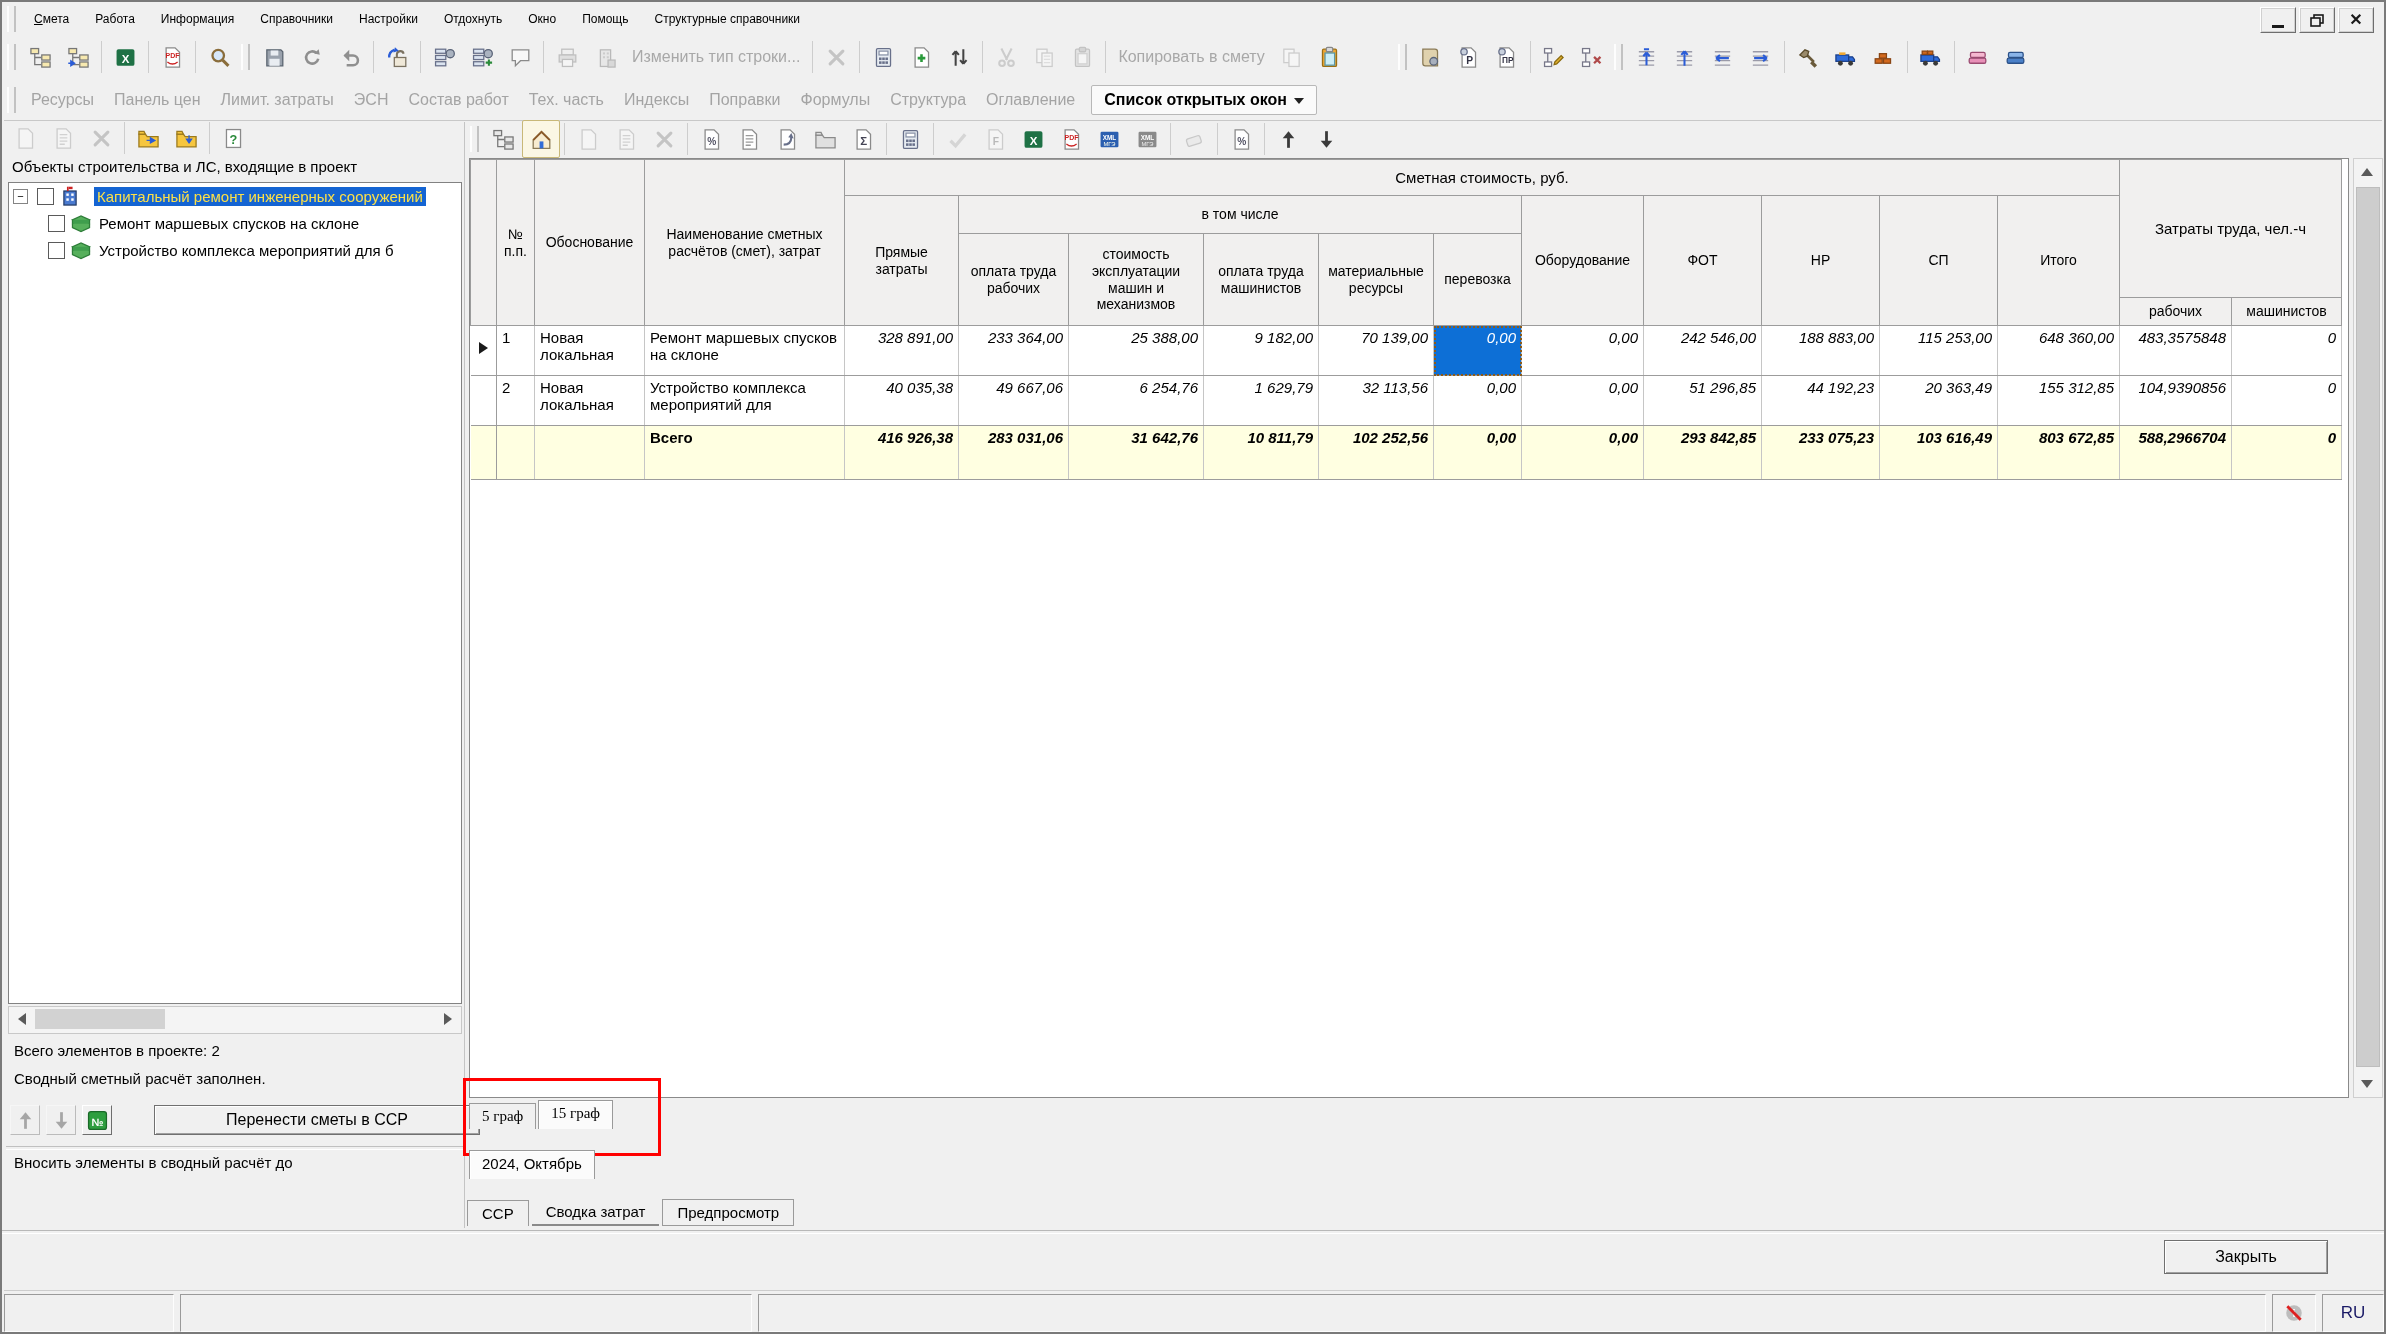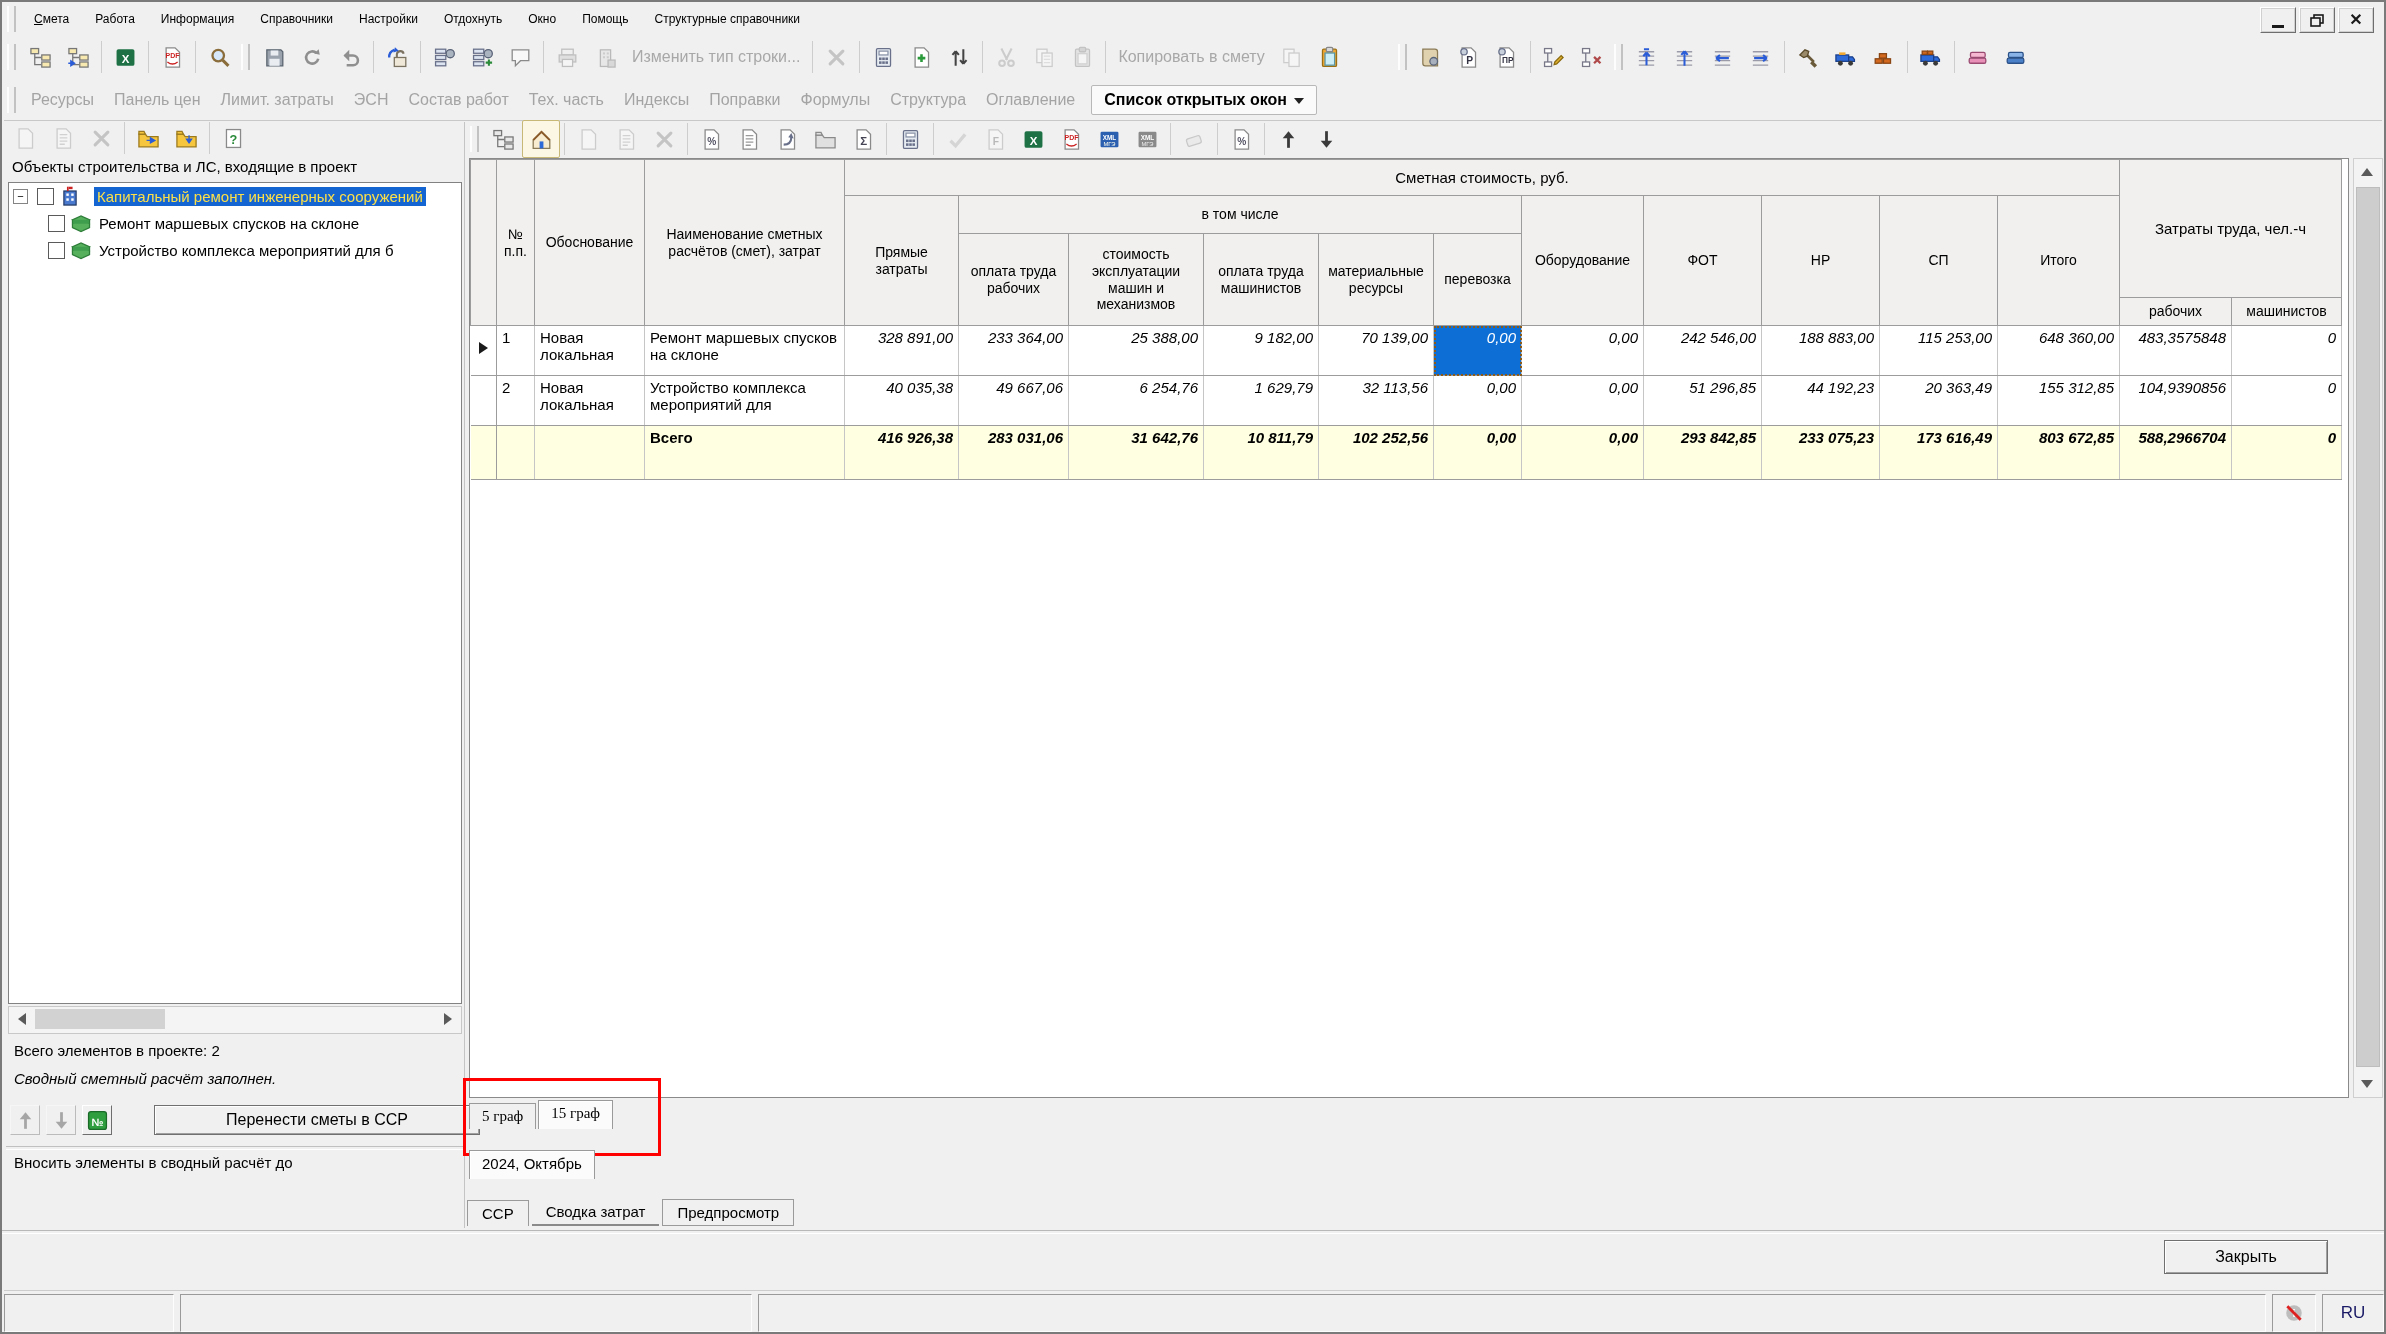--- a/index.html
+++ b/index.html
@@ -554,21 +554,21 @@
     <div class="hscroll">
       <span class="harrow" style="left:2px;">
           <span class="tri-l"></span>
         </span>
       <span class="hthumb"></span>
       <span class="harrow" style="right:2px;">
           <span class="tri-r"></span>
         </span>
     </div>
     <div class="lp-label" style="top:920px;">Всего элементов в проекте: 2</div>
-    <div class="lp-label" style="top:948px;font-style:italic;">Сводный сметный расчёт заполнен.</div>
+    <div class="lp-label" style="top:948px;">Сводный сметный расчёт заполнен.</div>
     <div class="btnrow">
       <span class="sqbtn disabled" id="btn-move-up">
           <svg viewBox="0 0 18 18" width="23" height="23">
             <path d="M9 15.5V6" stroke="#3a3a3a" stroke-width="2.2"></path>
             <path d="M4.5 8L9 2.5 13.5 8z" fill="#3a3a3a"></path>
           </svg>
         </span>
       <span class="sqbtn disabled" id="btn-move-down">
           <svg viewBox="0 0 18 18" width="23" height="23">
             <path d="M9 2.5V12" stroke="#3a3a3a" stroke-width="2.2"></path>
@@ -838,21 +838,21 @@
               <td>Всего</td>
               <td class="c-val">416 926,38</td>
               <td class="c-val">283 031,06</td>
               <td class="c-val">31 642,76</td>
               <td class="c-val">10 811,79</td>
               <td class="c-val">102 252,56</td>
               <td class="c-val">0,00</td>
               <td class="c-val">0,00</td>
               <td class="c-val">293 842,85</td>
               <td class="c-val">233 075,23</td>
-              <td class="c-val">173 616,49</td>
+              <td class="c-val">103 616,49</td>
               <td class="c-val">803 672,85</td>
               <td class="c-val">588,2966704</td>
               <td class="c-val">0</td>
             </tr>
           </tbody>
       </table>
     </div>
     <div class="vscroll">
       <span class="varrow" style="top:2px;">
           <span class="tri-u"></span>

